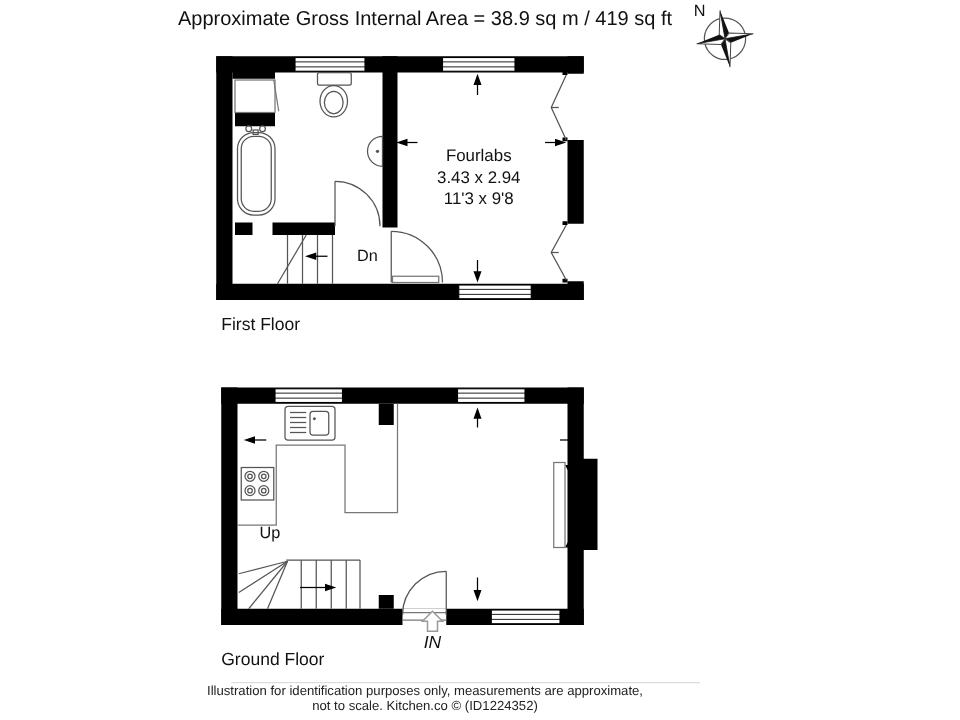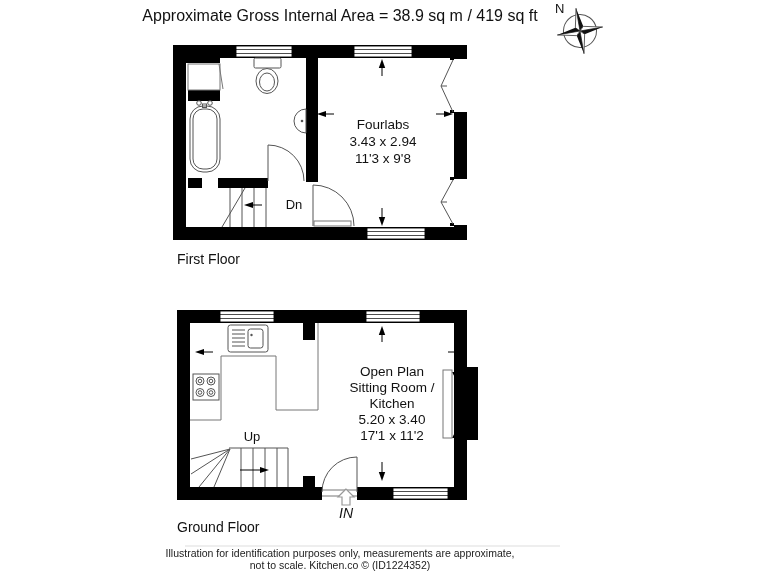--- a/index.html
+++ b/index.html
@@ -250,29 +250,22 @@
 <div class="t ctr room-label" style="left:383px;top:116px;">
   <div>Fourlabs</div>
   <div>3.43 x 2.94</div>
   <div>11'3 x 9'8</div>
 </div>
 
 <div class="t ctr stair-label" style="left:294px;top:197px;">Dn</div>
 
 <div class="t floor-label" style="left:177px;top:251px;">First Floor</div>
 
-<div class="t ctr room-label-gf" style="left:392px;top:364px;">
-  <div>Open Plan</div>
-  <div>Sitting Room /</div>
-  <div>Kitchen</div>
-  <div>5.20 x 3.40</div>
-  <div>17'1 x 11'2</div>
-</div>
-
-<div class="t ctr stair-label" style="left:216px;top:429px;margin-left:36px;">Up</div>
+
+<div class="t ctr stair-label" style="left:216px;top:418px;">Up</div>
 
 <div class="t ctr in-label" style="left:346px;top:505px;font-style:italic;">IN</div>
 
 <div class="t floor-label" style="left:177px;top:519px;">Ground Floor</div>
 
 <div class="t ctr disc" style="left:340px;top:547px;">Illustration for identification purposes only, measurements are approximate,</div>
 <div class="t ctr disc" style="left:340px;top:559px;">not to scale. Kitchen.co © (ID1224352)</div>
 
 </div>
 

